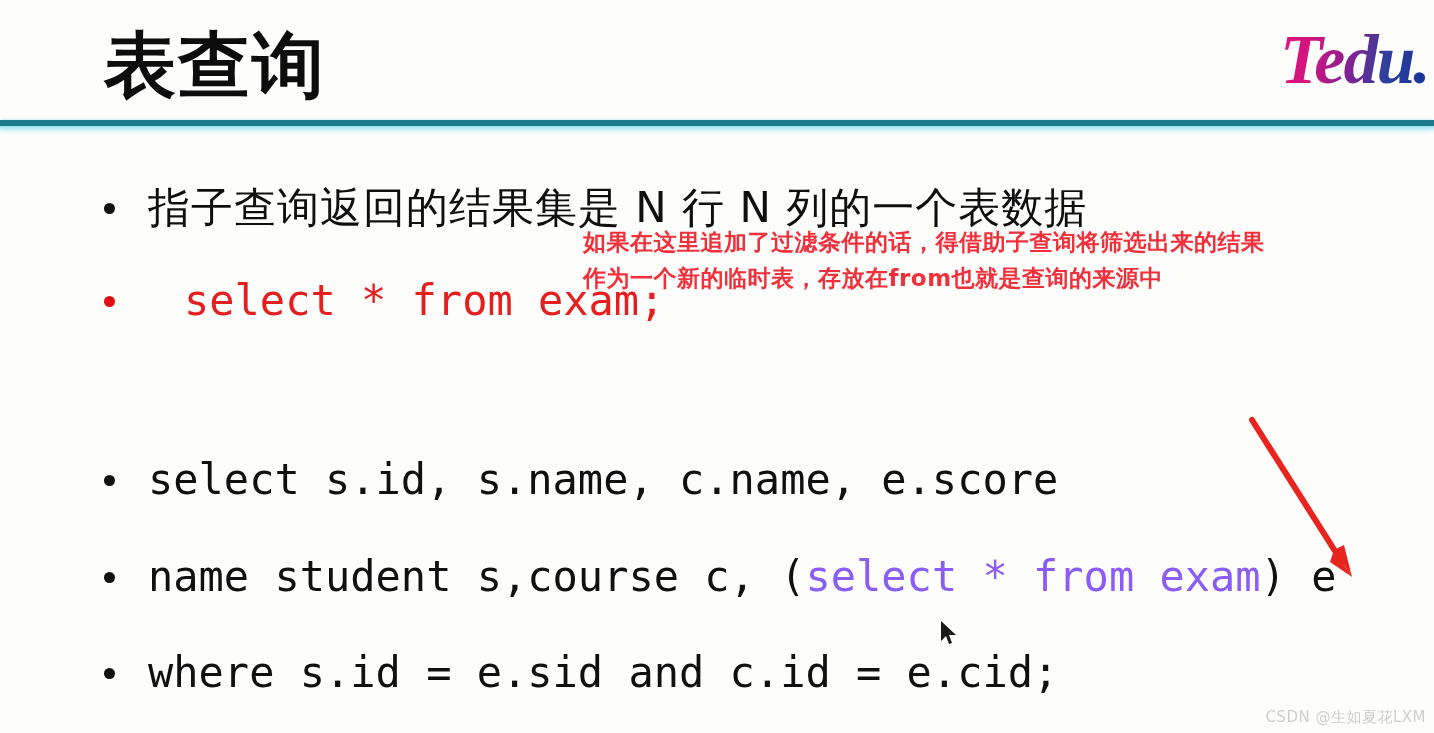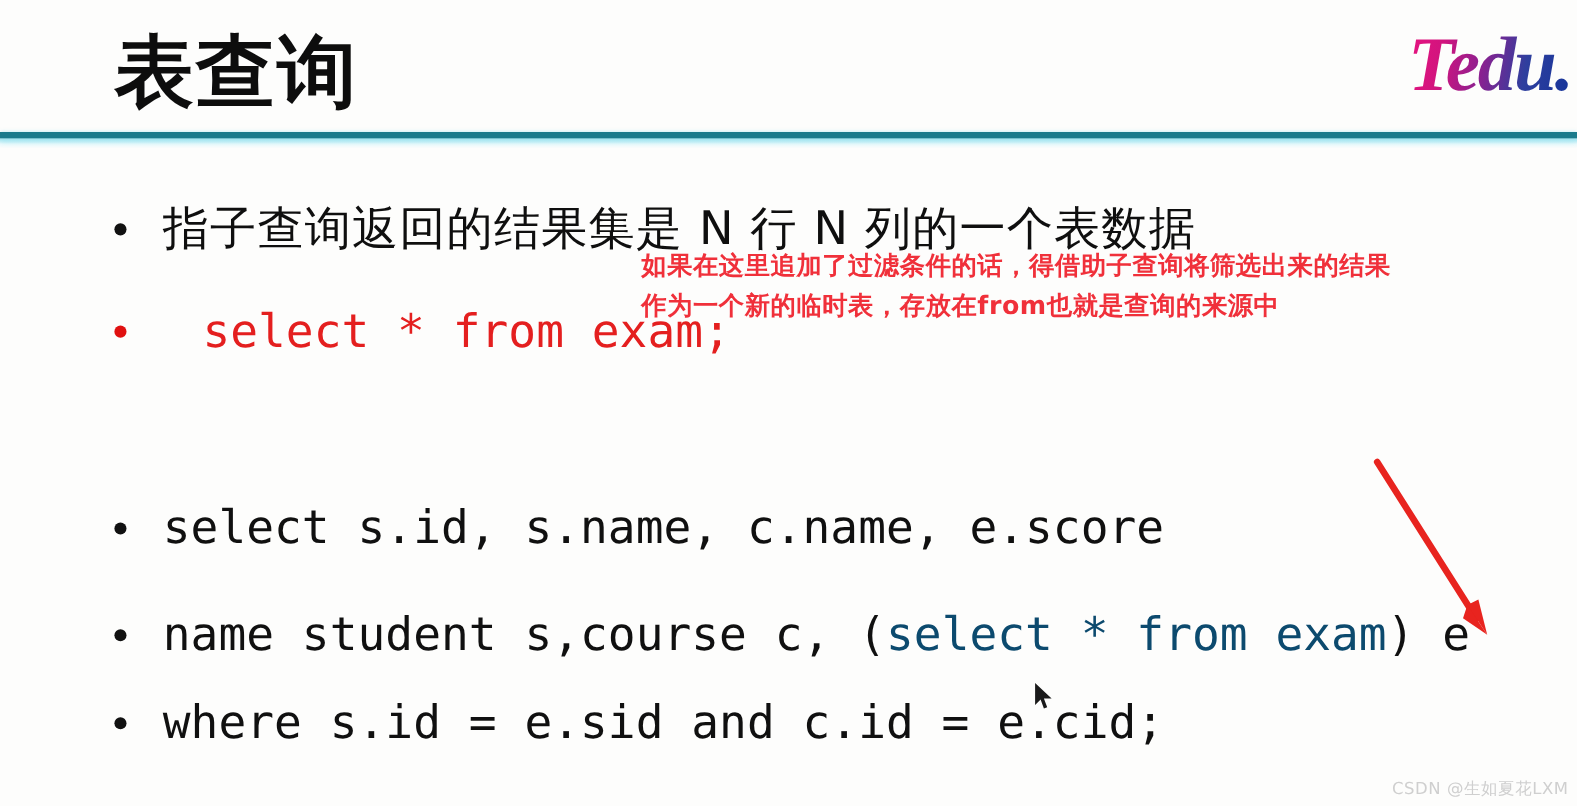--- a/index.html
+++ b/index.html
@@ -137,28 +137,28 @@
     letter-spacing: 1px;
   }
   .code-text {
     font-family: "DejaVu Sans Mono", "Liberation Mono", monospace;
     font-size: 42px;
     font-weight: 400;
     color: #101010;
     letter-spacing: 0px;
   }
   .code-text.red { color: #e41f1f; }
-  .code-red-inline { color: #0c4a6e; }
+  .code-red-inline { color: #8b5cf6; }
 
   
   #line-subquery-def { left: 104px; top: 56px; }
   #line-select-exam  { left: 104px; top: 152px; gap: 36px; }
   #line-select-cols  { left: 104px; top: 331px; }
   #line-from-tables  { left: 104px; top: 428px; }
-  #line-where-join   { left: 104px; top: 508px; justify-content: space-between; }
+  #line-where-join   { left: 104px; top: 524px; justify-content: space-between; }
 
   
   .annotation {
     position: absolute;
     left: 583px;
     top: 224px;
     width: 860px;
     font-family: "DejaVu Sans", "Liberation Sans", sans-serif;
     font-size: 23px;
     font-weight: 700;

